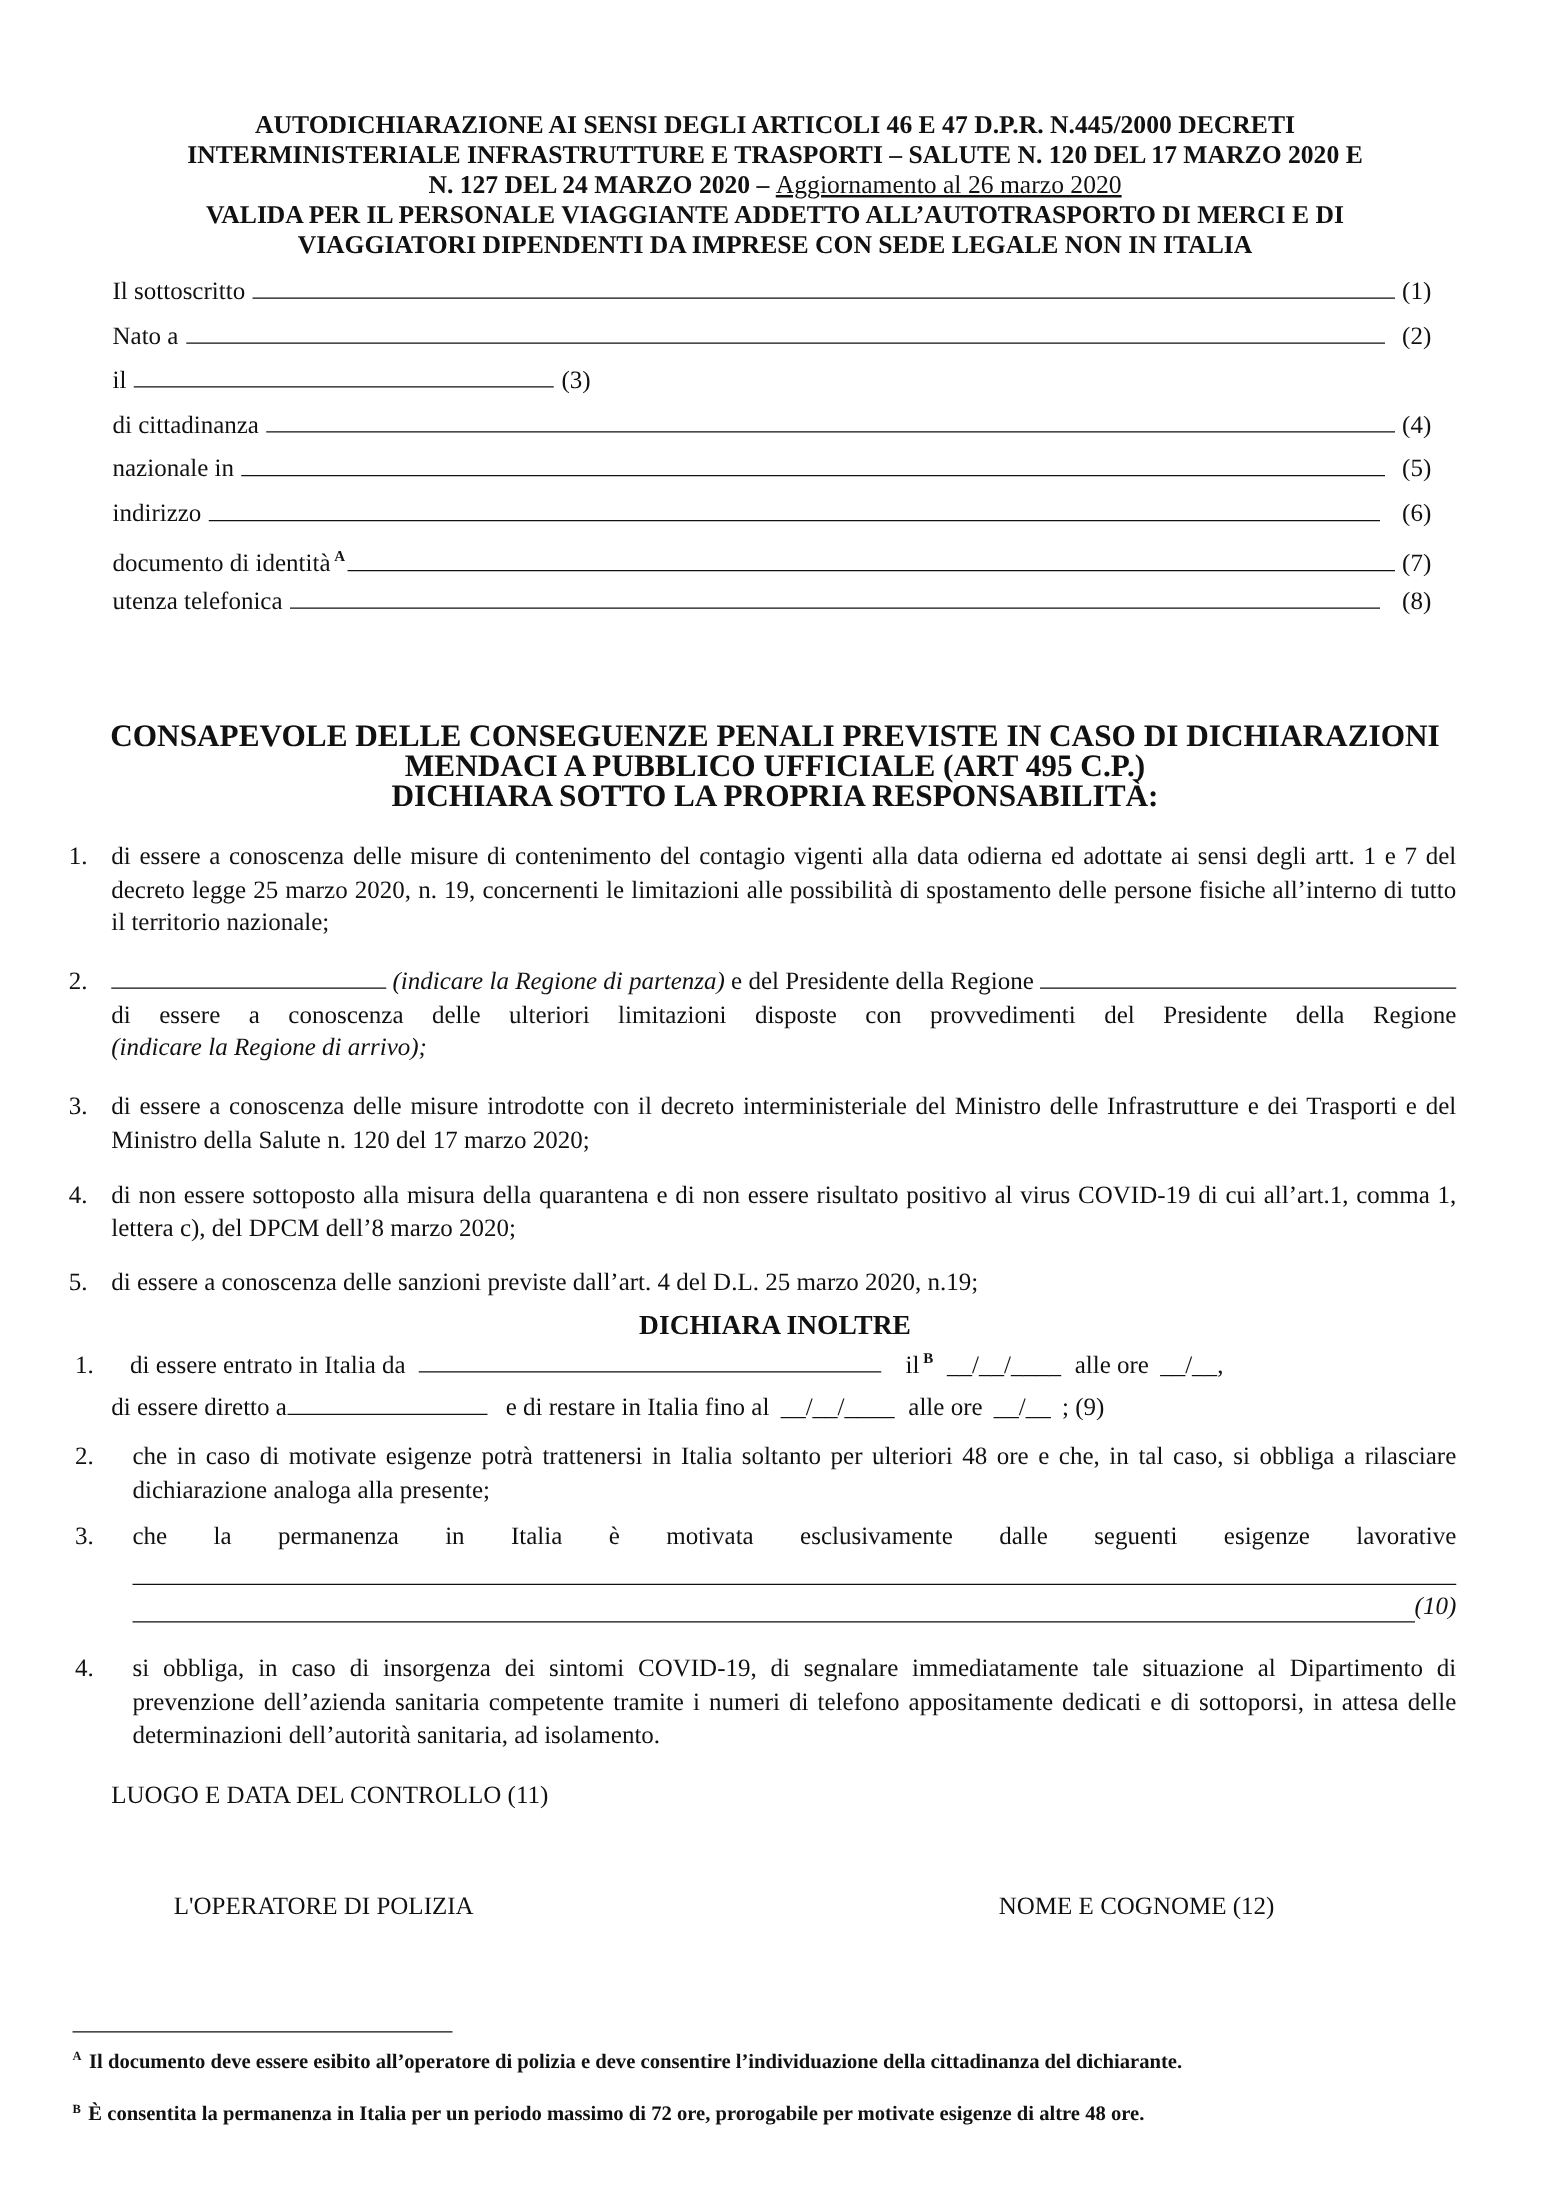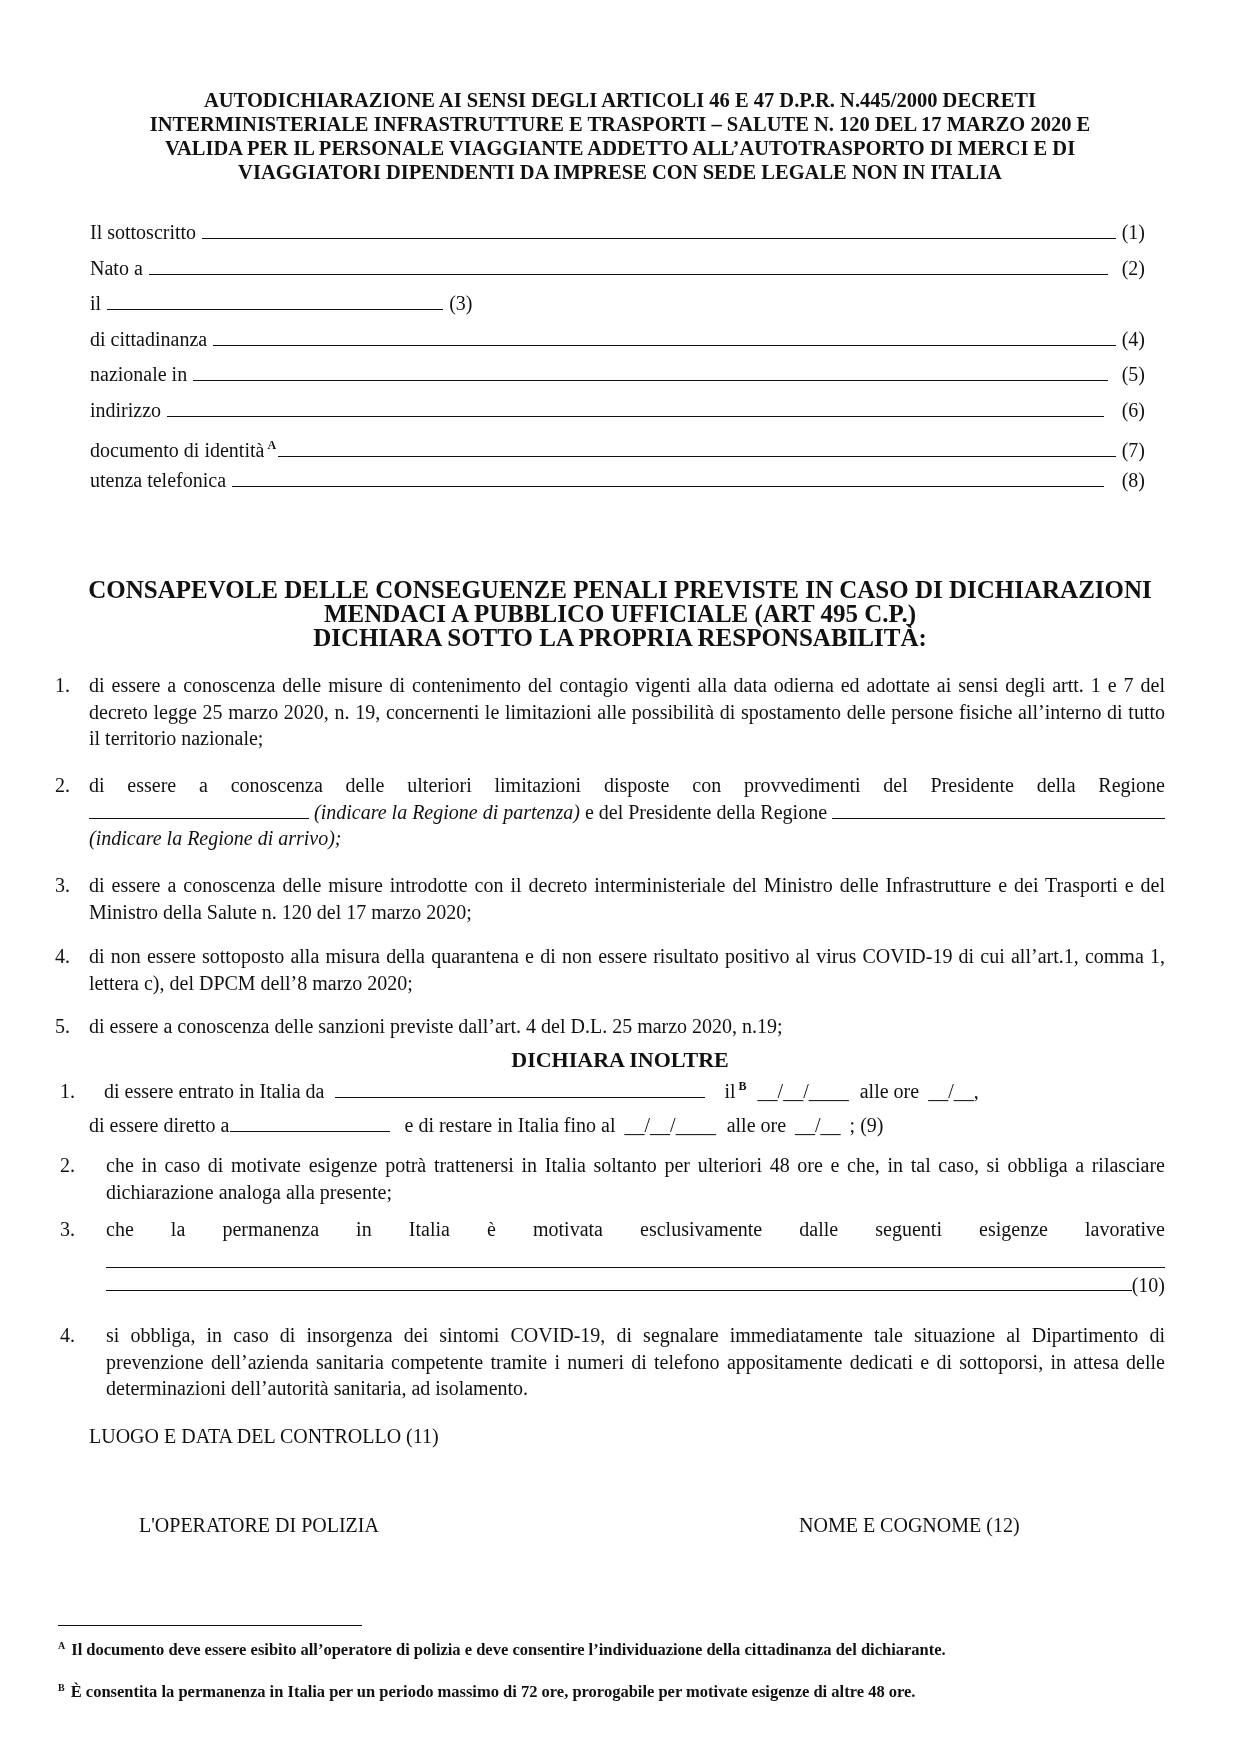--- a/index.html
+++ b/index.html
@@ -43,20 +43,21 @@
     font-weight: bold; text-align: justify;
   }
   .footnote sup { font-size: 10px; vertical-align: 6px; margin-right: 6px; }
 </style>
 </head>
 <body>
 
 <div class="title">
   <div>AUTODICHIARAZIONE AI SENSI DEGLI ARTICOLI 46 E 47 D.P.R. N.445/2000 DECRETI</div>
   <div>INTERMINISTERIALE INFRASTRUTTURE E TRASPORTI – SALUTE N. 120 DEL 17 MARZO 2020 E</div>
+  <div><span>N. 127 DEL 24 MARZO 2020 – </span><span class="upd">Aggiornamento al 26 marzo 2020</span></div>
   <div>VALIDA PER IL PERSONALE VIAGGIANTE ADDETTO ALL’AUTOTRASPORTO DI MERCI E DI</div>
   <div>VIAGGIATORI DIPENDENTI DA IMPRESE CON SEDE LEGALE NON IN ITALIA</div>
 </div>
 
 <div class="field" style="top:220px">
   <span class="label">Il sottoscritto</span>
   <span class="blank"></span>
   <span class="num">(1)</span>
 </div>
 <div class="field" style="top:256px">
@@ -100,29 +101,29 @@
   <div>MENDACI A PUBBLICO UFFICIALE (ART 495 C.P.)</div>
   <div>DICHIARA SOTTO LA PROPRIA RESPONSABILITÀ:</div>
 </div>
 
 <div class="list-item" style="top:672px">
   <span class="n">1.</span>
   <div class="t">di essere a conoscenza delle misure di contenimento del contagio vigenti alla data odierna ed adottate ai sensi degli artt. 1 e 7 del decreto legge 25 marzo 2020, n. 19, concernenti le limitazioni alle possibilità di spostamento delle persone fisiche all’interno di tutto il territorio nazionale;</div>
 </div>
 <div class="list-item" style="top:772px">
   <span class="n">2.</span>
-  <div class="t" style="text-align:justify; text-align-last:justify;">
-    <span>di essere a conoscenza delle ulteriori limitazioni disposte con provvedimenti del Presidente della Regione</span>
-  </div>
   <div class="t" style="display:flex; align-items:baseline; white-space:nowrap;">
     <span class="ul" style="width:220px"></span>
     <span>&nbsp;</span>
       <i>(indicare la Regione di partenza)</i>
     <span style="white-space:pre"> e del Presidente della Regione </span>
     <span class="ul" style="flex:1"></span>
+  </div>
+  <div class="t" style="text-align:justify; text-align-last:justify;">
+    <span>di essere a conoscenza delle ulteriori limitazioni disposte con provvedimenti del Presidente della Regione</span>
   </div>
   <div class="t"><i>(indicare la Regione di arrivo);</i></div>
 </div>
 <div class="list-item" style="top:872px">
   <span class="n">3.</span>
   <div class="t">di essere a conoscenza delle misure introdotte con il decreto interministeriale del Ministro delle Infrastrutture e dei Trasporti e del Ministro della Salute n. 120 del 17 marzo 2020;</div>
 </div>
 <div class="list-item" style="top:943px">
   <span class="n">4.</span>
   <div class="t">di non essere sottoposto alla misura della quarantena e di non essere risultato positivo al virus COVID-19 di cui all’art.1, comma 1, lettera c), del DPCM dell’8 marzo 2020;</div>
@@ -154,21 +155,21 @@
 
 <div class="list-item list2" style="top:1152px">
   <span class="n">2.</span>
   <div class="t">che in caso di motivate esigenze potrà trattenersi in Italia soltanto per ulteriori 48 ore e che, in tal caso, si obbliga a rilasciare dichiarazione analoga alla presente;</div>
 </div>
 <div class="list-item list2" style="top:1216px">
   <span class="n">3.</span>
   <div class="t" style="text-align-last:justify">che la permanenza in Italia è motivata esclusivamente dalle seguenti esigenze lavorative</div>
   <div class="t" style="margin-top:4px">
     <div class="ul" style="display:block; width:100%; height:20px;"></div>
-    <div style="display:flex; align-items:flex-start; margin-top:4px;">
+    <div style="display:flex; align-items:flex-end; margin-top:4px;font-style:italic;">
       <span class="ul" style="flex:1; display:block;"></span>
       <span>(10)</span>
     </div>
   </div>
 </div>
 <div class="list-item list2" style="top:1322px">
   <span class="n">4.</span>
   <div class="t">si obbliga, in caso di insorgenza dei sintomi COVID-19, di segnalare immediatamente tale situazione al Dipartimento di prevenzione dell’azienda sanitaria competente tramite i numeri di telefono appositamente dedicati e di sottoporsi, in attesa delle determinazioni dell’autorità sanitaria, ad isolamento.</div>
 </div>
 

